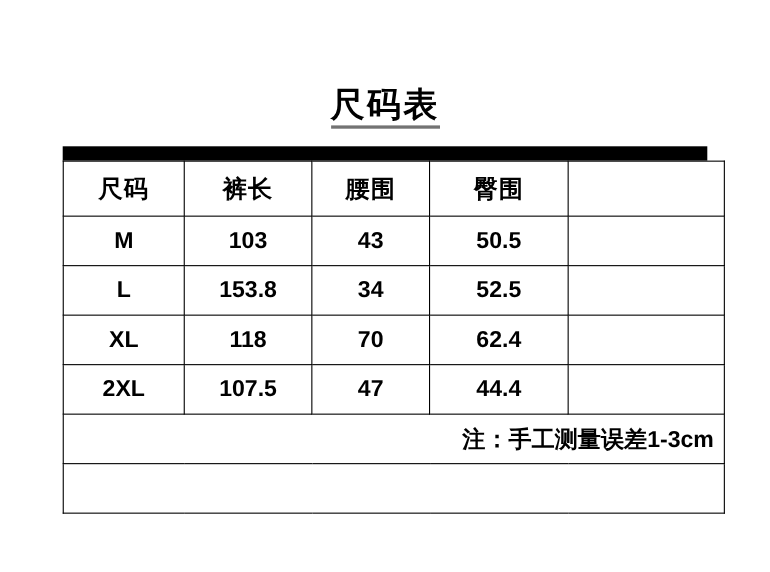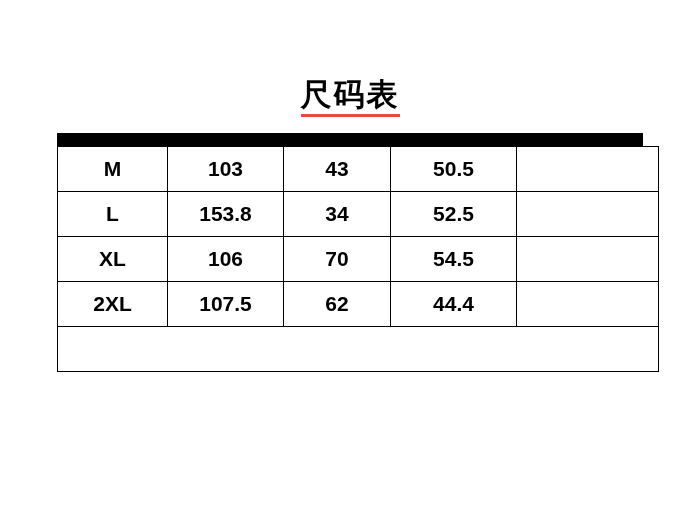--- a/index.html
+++ b/index.html
@@ -23,21 +23,21 @@
     position: absolute;
     top: 74px;
     left: 0;
     width: 700px;
     text-align: center;
     font-size: 31px;
     font-weight: bold;
     letter-spacing: 2px;
   }
   .title span {
-    border-bottom: 3px solid #ef4444;
+    border-bottom: 3px solid #737373;
     padding-bottom: 2px;
   }
   .table-wrap {
     position: absolute;
     left: 57px;
     top: 133px;
     width: 586px;
   }
   .topbar {
     height: 13px;
@@ -84,47 +84,57 @@
 <div class="page">
 
   <div class="title">
     <span>尺码表</span>
   </div>
 
   <div class="table-wrap">
     <div class="topbar"></div>
     <table class="size-table">
       <tbody>
+          <tr class="head">
+        <td class="c0">尺码</td>
+        <td class="c1">裤长</td>
+        <td class="c2">腰围</td>
+        <td class="c3">臀围</td>
+        <td class="c4"></td>
+      </tr>
       <tr>
         <td class="c0">M</td>
         <td class="c1">103</td>
         <td class="c2">43</td>
         <td class="c3">50.5</td>
         <td class="c4"></td>
       </tr>
       <tr>
         <td class="c0">L</td>
         <td class="c1">153.8</td>
         <td class="c2">34</td>
         <td class="c3">52.5</td>
         <td class="c4"></td>
       </tr>
       <tr>
         <td class="c0">XL</td>
-        <td class="c1">106</td>
+        <td class="c1">118</td>
         <td class="c2">70</td>
-        <td class="c3">54.5</td>
+        <td class="c3">62.4</td>
         <td class="c4"></td>
       </tr>
       <tr>
         <td class="c0">2XL</td>
         <td class="c1">107.5</td>
-        <td class="c2">62</td>
+        <td class="c2">47</td>
         <td class="c3">44.4</td>
         <td class="c4"></td>
+      </tr>
+      <tr class="note-row">
+        <td colspan="5">注：手工测量误差1-3cm</td>
       </tr>
       <tr class="blank-row">
         <td colspan="5"></td>
       </tr>
     </tbody>
       </table>
   </div>
 
 </div>
 

